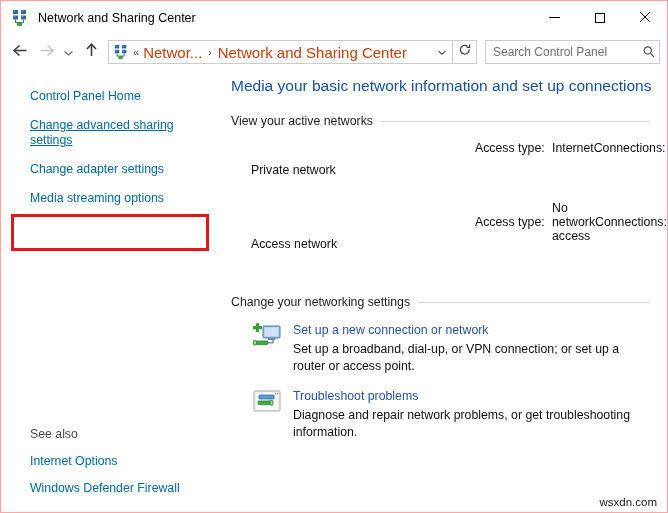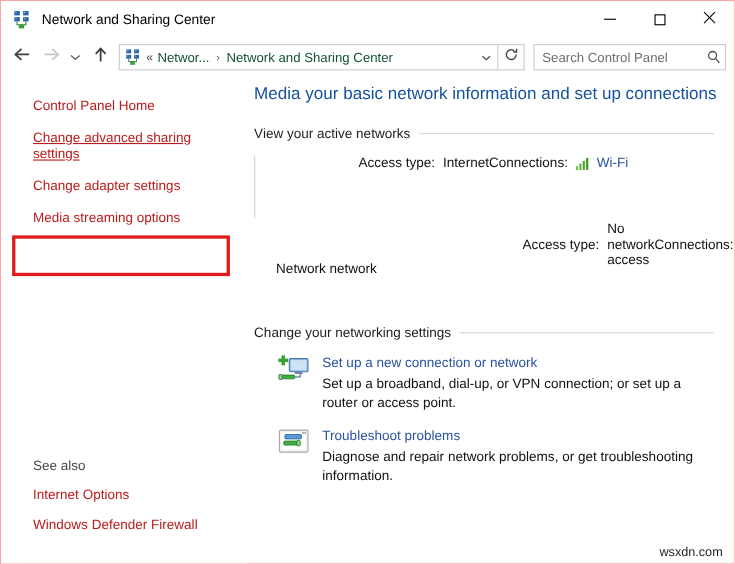--- a/index.html
+++ b/index.html
@@ -105,22 +105,22 @@
     flex: 0 0 auto;
     display:block;
   }
   .crumb-chev {
     color: #444;
     font-size: 11px;
     margin: 0 4px;
     flex: 0 0 auto;
   }
   .crumb-text {
-    font-size: 12px;
-    color: #14532d;
+    font-size: 15px;
+    color: #c2410c;
     white-space: nowrap;
     flex: 0 0 auto;
   }
   .crumb-sep {
     color: #555;
     font-size: 10px;
     margin: 0 6px;
     flex: 0 0 auto;
   }
   .crumb-spacer { flex: 1 1 auto; min-width: 6px; }
@@ -181,35 +181,35 @@
     width: 222px;
     flex: 0 0 222px;
     background: #ffffff;
     position: relative;
     padding-top: 19px;
     box-sizing: border-box;
   }
   .side-link {
     display: block;
     font-size: 12.3px;
-    color: #b91c1c;
+    color: #0369a1;
     line-height: 15px;
     padding: 0 10px 0 29px;
     margin-bottom: 14px;
     cursor: default;
     white-space: nowrap;
   }
   .side-link.wrap { white-space: normal; }
   .side-link.hovered {
     text-decoration: underline;
   }
   .see-also {
     position: absolute;
     left: 0;
-    bottom: 15px;
+    bottom: 4px;
     width: 100%;
     box-sizing: border-box;
   }
   .see-also-title {
     font-size: 12.3px;
     color: #4a4a4a;
     padding-left: 29px;
     margin-bottom: 13px;
   }
   .see-also .side-link { margin-bottom: 12px; }
@@ -488,20 +488,23 @@
 
     <div class="main">
       <div class="main-title">Media your basic network information and set up connections</div>
 
       <div class="section-head">
         <span class="lbl">View your active networks</span>
         <span class="rule"></span>
       </div>
 
       <div class="net-row">
+        <div class="net-name-cell">
+          <span class="net-name">Private network</span>
+        </div>
         <div class="net-vrule"></div>
         <div class="net-info-cell">
           <div class="info-line">
             <span class="info-key">Access type:</span>
             <span class="info-val">Internet</span>
           </div>
           <div class="info-line">
             <span class="info-key">Connections:</span>
             <span class="conn-icon">
               <svg width="16" height="16" viewBox="0 0 16 16">
@@ -511,21 +514,21 @@
                 <rect x="10.8" y="3.6" width="2" height="10.9" fill="#3b9a25"></rect>
               </svg>
             </span>
             <span class="info-val link">Wi-Fi</span>
           </div>
         </div>
       </div>
 
       <div class="net-row">
         <div class="net-name-cell">
-          <span class="net-name">Network network</span>
+          <span class="net-name">Access network</span>
         </div>
         <div class="net-vrule"></div>
         <div class="net-info-cell">
           <div class="info-line">
             <span class="info-key">Access type:</span>
             <span class="info-val">No network access</span>
           </div>
           <div class="info-line">
             <span class="info-key">Connections:</span>
             <span class="conn-icon">

